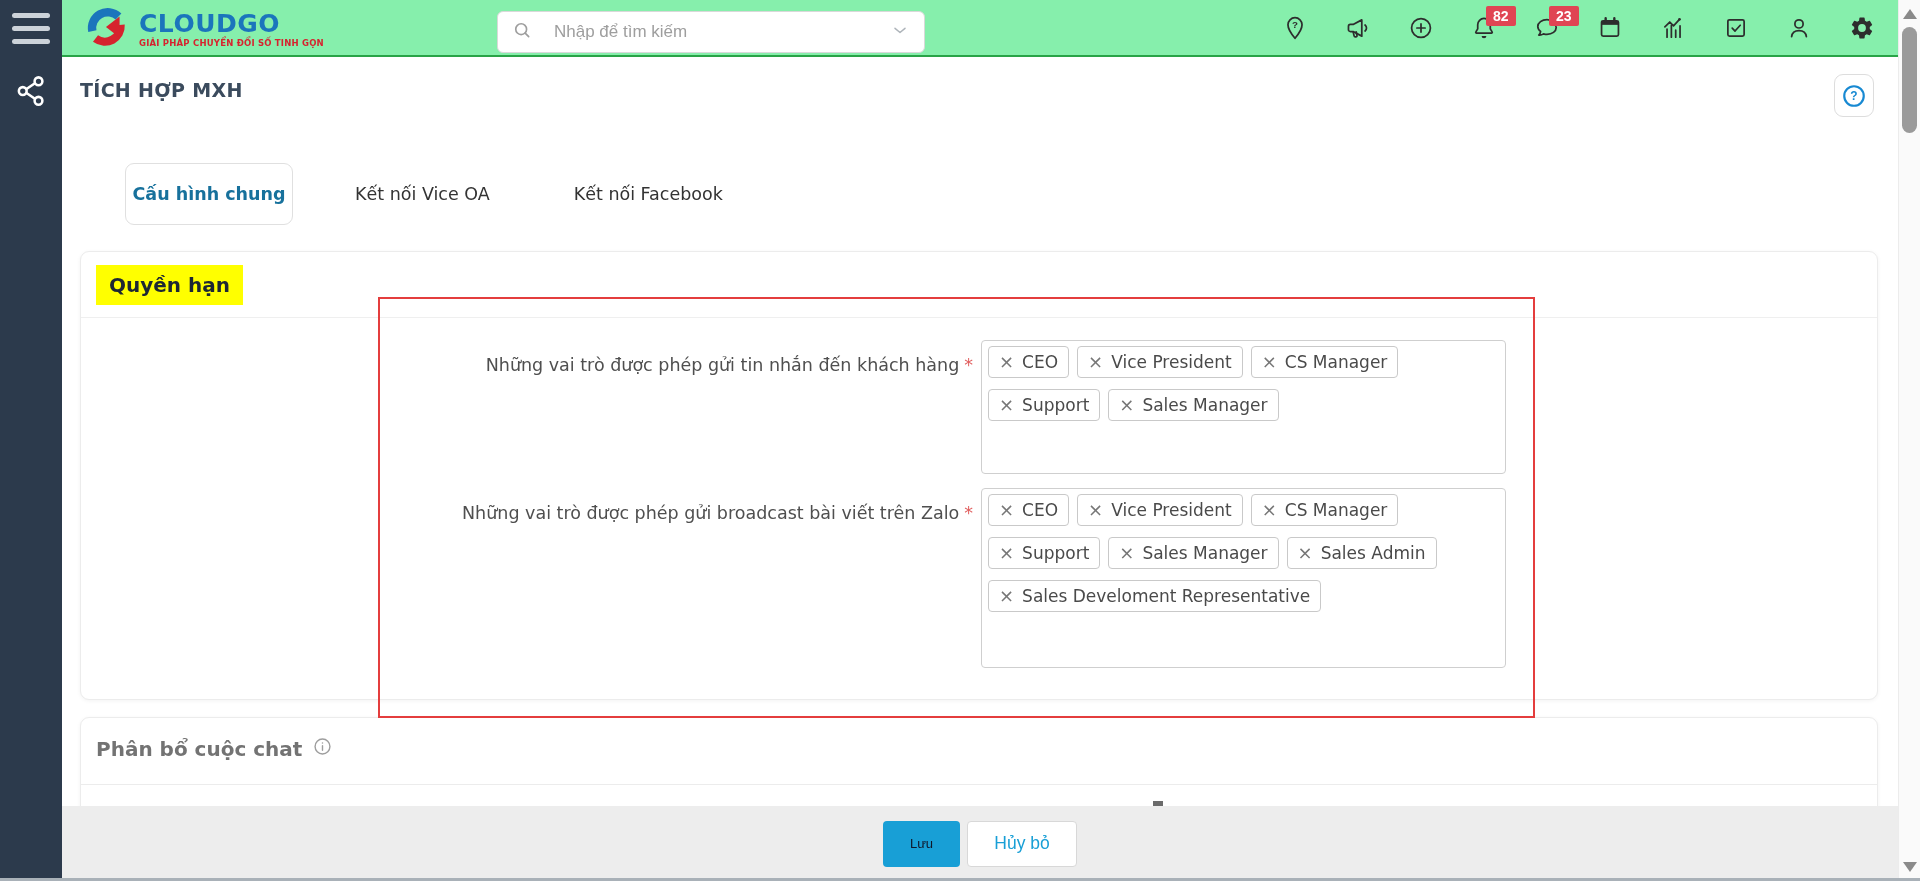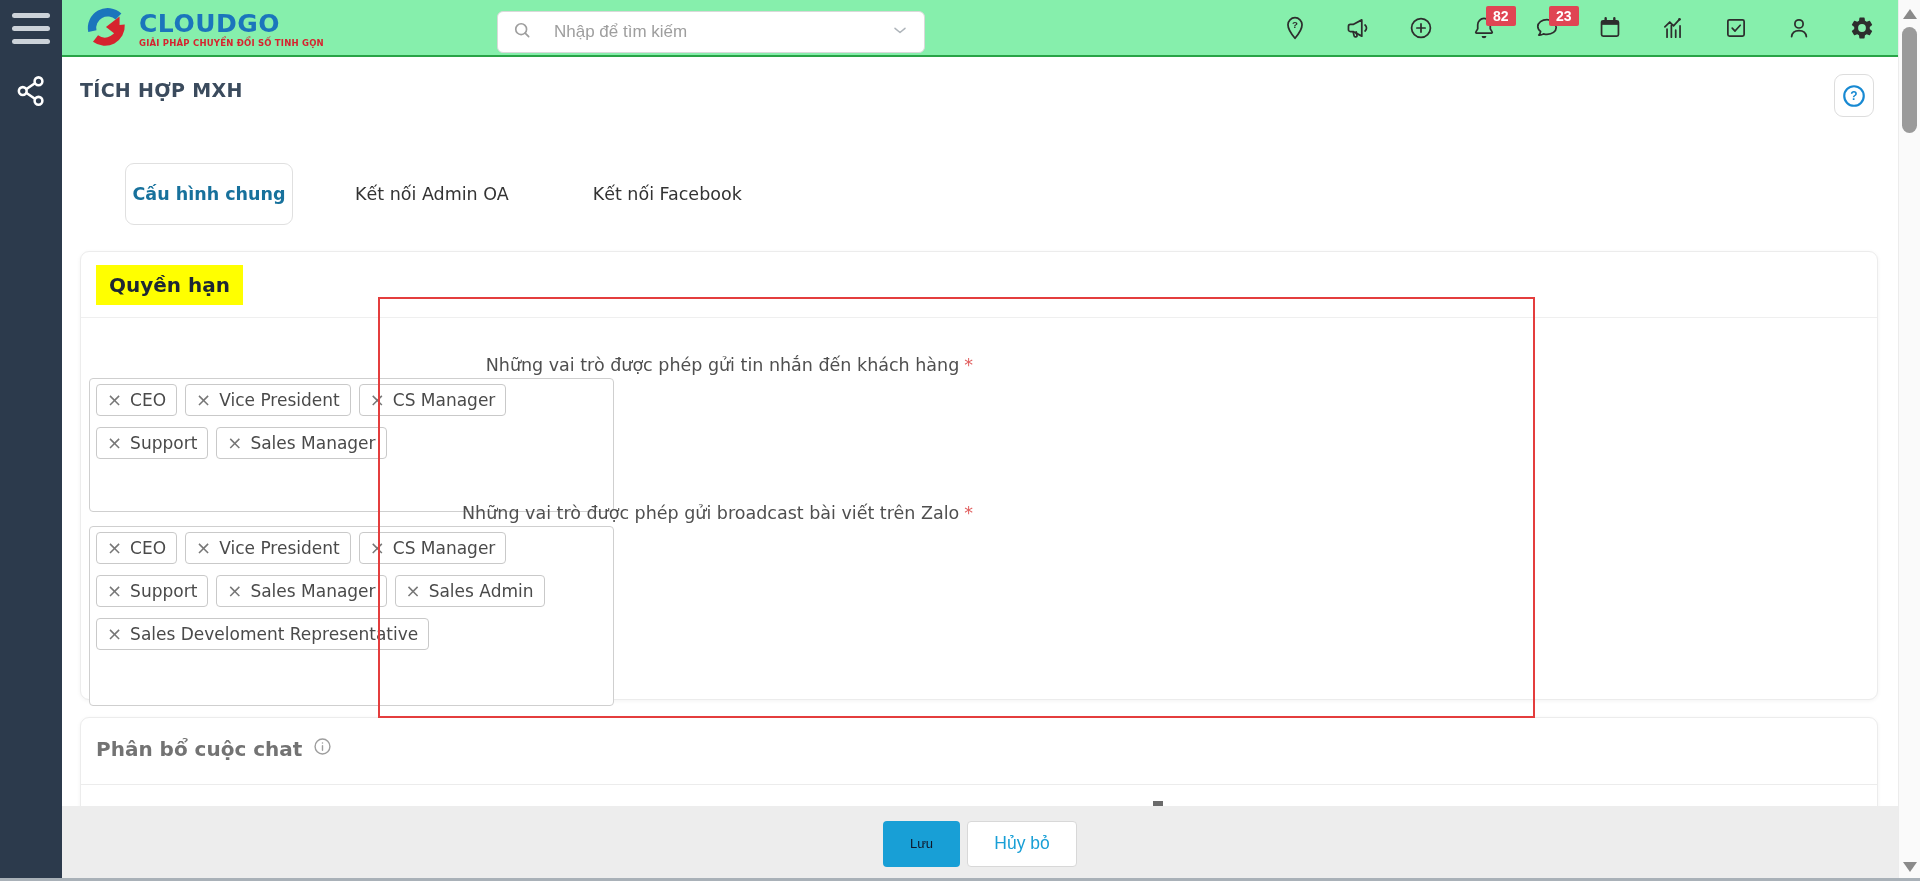--- a/index.html
+++ b/index.html
@@ -37,21 +37,21 @@
   .tab.active{width:168px;justify-content:center;padding:0;border:1px solid #e0e0e0;border-radius:9px;color:#17719c;font-weight:600;box-sizing:border-box;background:#fff;}
 
   .card{position:absolute;left:18px;width:1798px;background:#fff;border:1px solid #ececec;border-radius:9px;box-shadow:0 1px 4px rgba(0,0,0,.05);box-sizing:border-box;}
   .card1{top:129px;height:449px;}
   .card2{top:595px;height:170px;z-index:1;}
   .divider1{position:absolute;top:65px;left:0;right:0;border-top:1px solid #efefef;}
   .section-hl{position:absolute;left:15px;top:13px;background:#ffff00;padding:8px 13px;font-size:20px;font-weight:600;color:#1d2733;}
   .sec-title2{position:absolute;left:15px;top:18px;font-size:20px;font-weight:700;color:#737373;display:flex;align-items:center;gap:10px;}
   .divider2{position:absolute;top:66px;left:0;right:0;border-top:1px solid #ececec;}
 
-  .form-row{position:absolute;left:0;display:flex;align-items:flex-start;flex-direction:column;}
+  .form-row{position:absolute;left:0;display:flex;align-items:flex-start;}
   .form-row.row1{top:88px;}
   .form-row.row2{top:236px;}
   .flabel{width:892px;text-align:right;font-size:17.5px;color:#4f4f4f;padding-top:13px;line-height:1.45;}
   .req{color:#e05c5c;margin-left:5px;}
   .tagbox{margin-left:8px;width:525px;box-sizing:border-box;border:1px solid #cfcfcf;border-radius:4px;background:#fff;padding:5px 6px;display:flex;flex-wrap:wrap;align-content:flex-start;gap:11px 8px;}
   .row1 .tagbox{min-height:134px;}
   .row2 .tagbox{min-height:180px;}
   .tag{display:inline-flex;align-items:center;border:1px solid #c9c9c9;border-radius:4px;background:#fff;padding:3px 10px;font-size:17px;color:#4a4a4a;height:32px;box-sizing:border-box;white-space:nowrap;}
   .tag .x{color:#777;margin-right:8px;font-size:18px;cursor:pointer;line-height:1;}
 
@@ -172,21 +172,21 @@
       <svg viewBox="0 0 24 24" width="26" height="26">
         <circle cx="12" cy="12" r="9" fill="none" stroke="#1789d2" stroke-width="2"></circle>
         <text x="12" y="16" text-anchor="middle" font-size="11" font-weight="bold" fill="#1789d2">?</text>
       </svg>
     </button>
   </div>
 
   <main class="main">
     <div class="tabs" id="tabs">
         <div class="tab active">Cấu hình chung</div>
-        <div class="tab">Kết nối Admin OA</div>
+        <div class="tab">Kết nối Vice OA</div>
         <div class="tab">Kết nối Facebook</div>
       </div>
 
     <section class="card card1">
       <span class="section-hl">Quyền hạn</span>
       <div class="divider1"></div>
       <div id="perm-rows">
           <div class="form-row row1">
             <div class="flabel">Những vai trò được phép gửi tin nhắn đến khách hàng<span class="req">*</span></div>
             <div class="tagbox">

